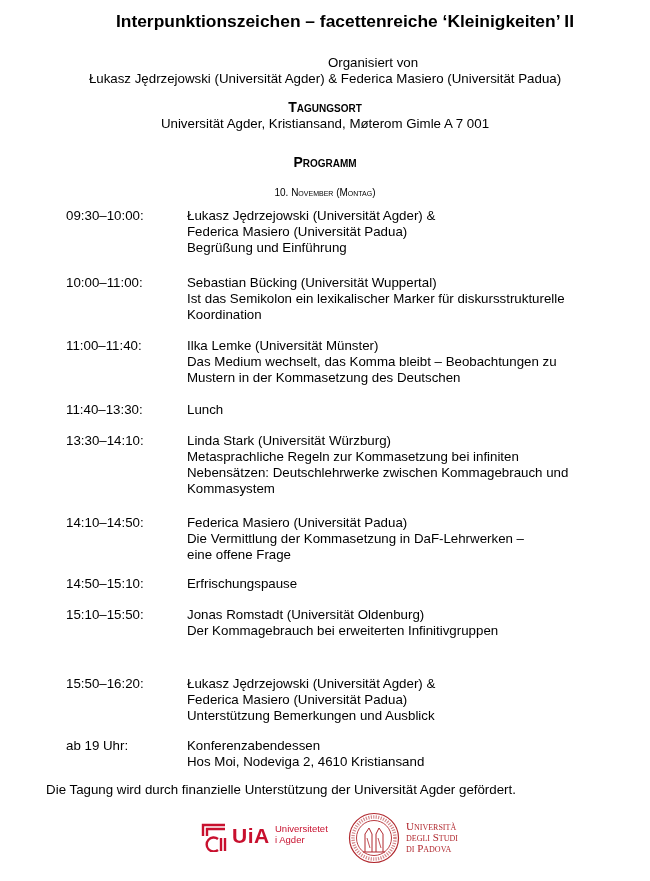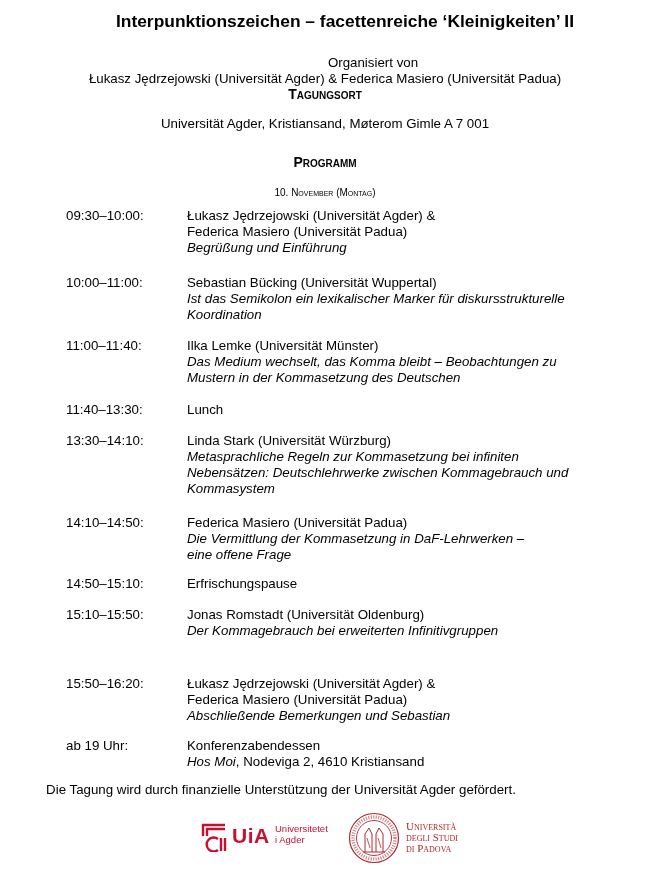--- a/index.html
+++ b/index.html
@@ -13,42 +13,42 @@
   }
   .center-line { position: absolute; left: 0; width: 650px; text-align: center; font-size: 13.3px; line-height: 16px; }
   .smallcaps-head { font-weight: bold; font-variant: small-caps; font-size: 14px; }
   .date-line { font-variant: small-caps; font-size: 10px; }
 
   .program { position: absolute; top: 208px; left: 66px; width: 560px; }
   .entry { position: absolute; left: 0; width: 560px; }
   .time { position: absolute; left: 0; top: 0; width: 120px; line-height: 16px; }
   .content { position: absolute; left: 121px; top: 0; width: 420px; line-height: 16px; }
   .content div { white-space: nowrap; }
-  .it { font-style: italic; }
+  .it { }
 
   .footer-note { position: absolute; top: 782px; left: 0; width: 562px; text-align: center; line-height: 16px; }
 
   .logo-uia { position: absolute; left: 200px; top: 820px; width: 120px; height: 36px; }
   .logo-padova { position: absolute; left: 348px; top: 812px; width: 120px; height: 56px; }
   .uia-mark { position: absolute; left: 0; top: 2px; width: 28px; height: 30px; }
   .uia-text { position: absolute; left: 32px; top: 4px; font-size: 21px; font-weight: bold; color: #c8102e; line-height: 24px; letter-spacing: 0.5px; }
   .uia-sub { position: absolute; left: 75px; top: 4px; font-size: 9.5px; color: #c8102e; line-height: 10.5px; }
   .seal { position: absolute; left: 0; top: 0; width: 52px; height: 52px; }
   .padova-text { position: absolute; left: 58px; top: 9px; font-family: "Liberation Serif", serif; font-size: 11px; color: #b1282e; line-height: 11px; font-variant: small-caps; }
 </style>
 </head>
 <body>
 
 <div>
   <div class="title">Interpunktionszeichen – facettenreiche ‘Kleinigkeiten’ II</div>
 
   <div class="center-line" style="top:55px;margin-left:48px;">Organisiert von</div>
   <div class="center-line" style="top:71px;">Łukasz Jędrzejowski (Universität Agder) &amp; Federica Masiero (Universität Padua)</div>
 
-  <div class="center-line smallcaps-head" style="top:86px;text-align:center;">Tagungsort</div>
+  <div class="center-line smallcaps-head" style="top:99px;text-align:center;">Tagungsort</div>
   <div class="center-line" style="top:116px;">Universität Agder, Kristiansand, Møterom Gimle A 7 001</div>
 
   <div class="center-line smallcaps-head" style="top:154px;">Programm</div>
   <div class="center-line date-line" style="top:185px;">10. November (Montag)</div>
 
   <div class="program" id="program">
       <div class="entry" style="top: 0px;">
         <div class="time">09:30–10:00:</div>
         <div class="content">
           <div>Łukasz Jędrzejowski (Universität Agder) &amp;</div>
@@ -106,21 +106,21 @@
         <div class="content">
           <div>Jonas Romstadt (Universität Oldenburg)</div>
           <div class="it">Der Kommagebrauch bei erweiterten Infinitivgruppen</div>
         </div>
       </div>
       <div class="entry" style="top: 468px;">
         <div class="time">15:50–16:20:</div>
         <div class="content">
           <div>Łukasz Jędrzejowski (Universität Agder) &amp;</div>
           <div>Federica Masiero (Universität Padua)</div>
-          <div class="it">Abschließende Bemerkungen und Sebastian</div>
+          <div class="it">Unterstützung Bemerkungen und Ausblick</div>
         </div>
       </div>
       <div class="entry" style="top: 530px;">
         <div class="time">ab 19 Uhr:</div>
         <div class="content">
           <div>Konferenzabendessen</div>
           <div><span class="it">Hos Moi</span><span>, Nodeviga 2, 4610 Kristiansand</span></div>
         </div>
       </div>
     </div>

